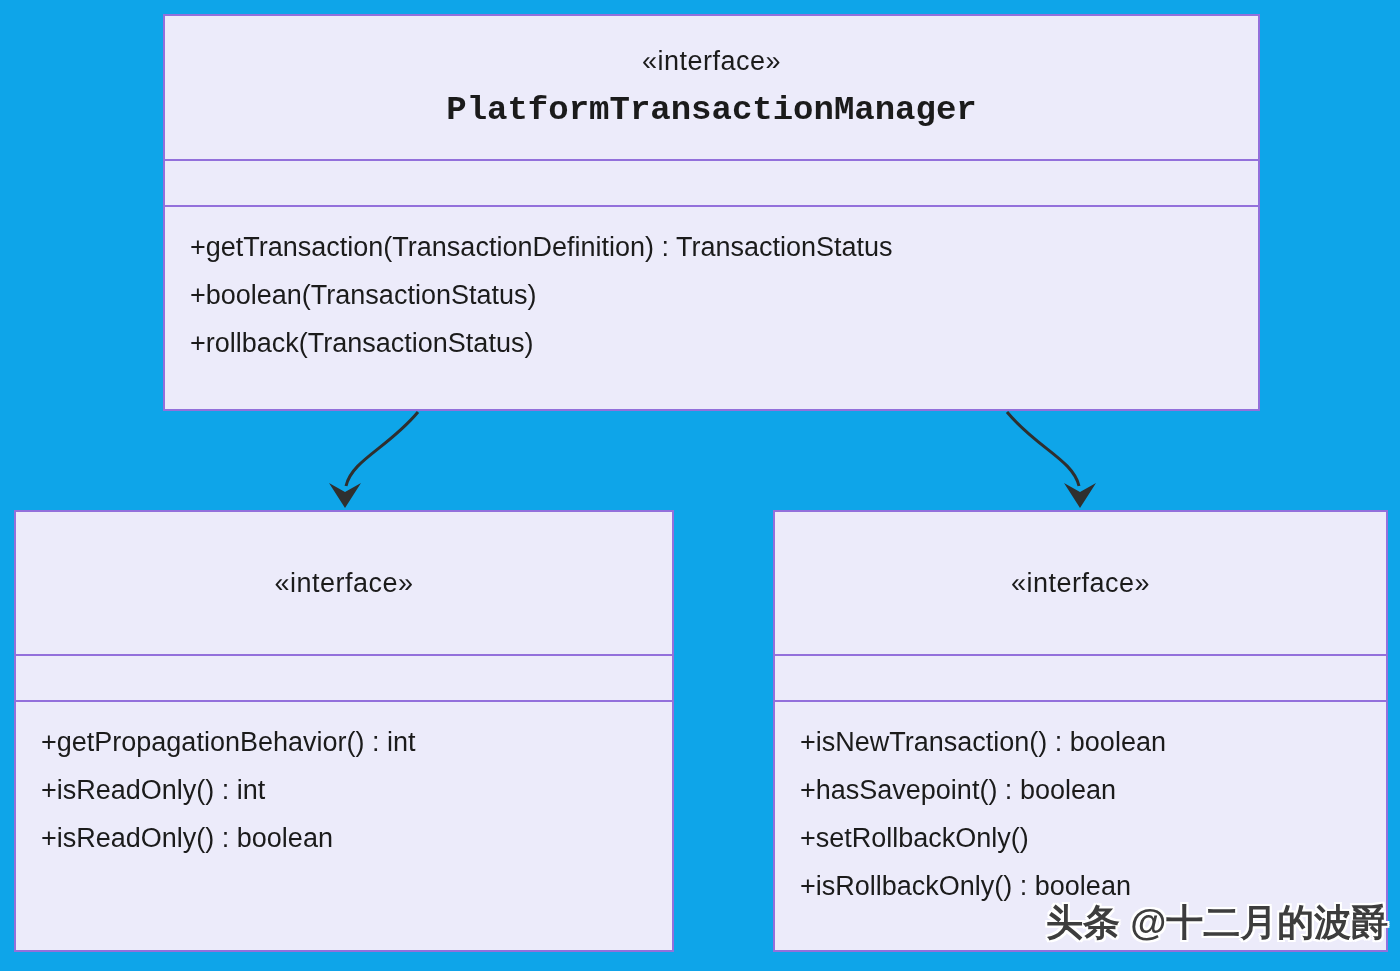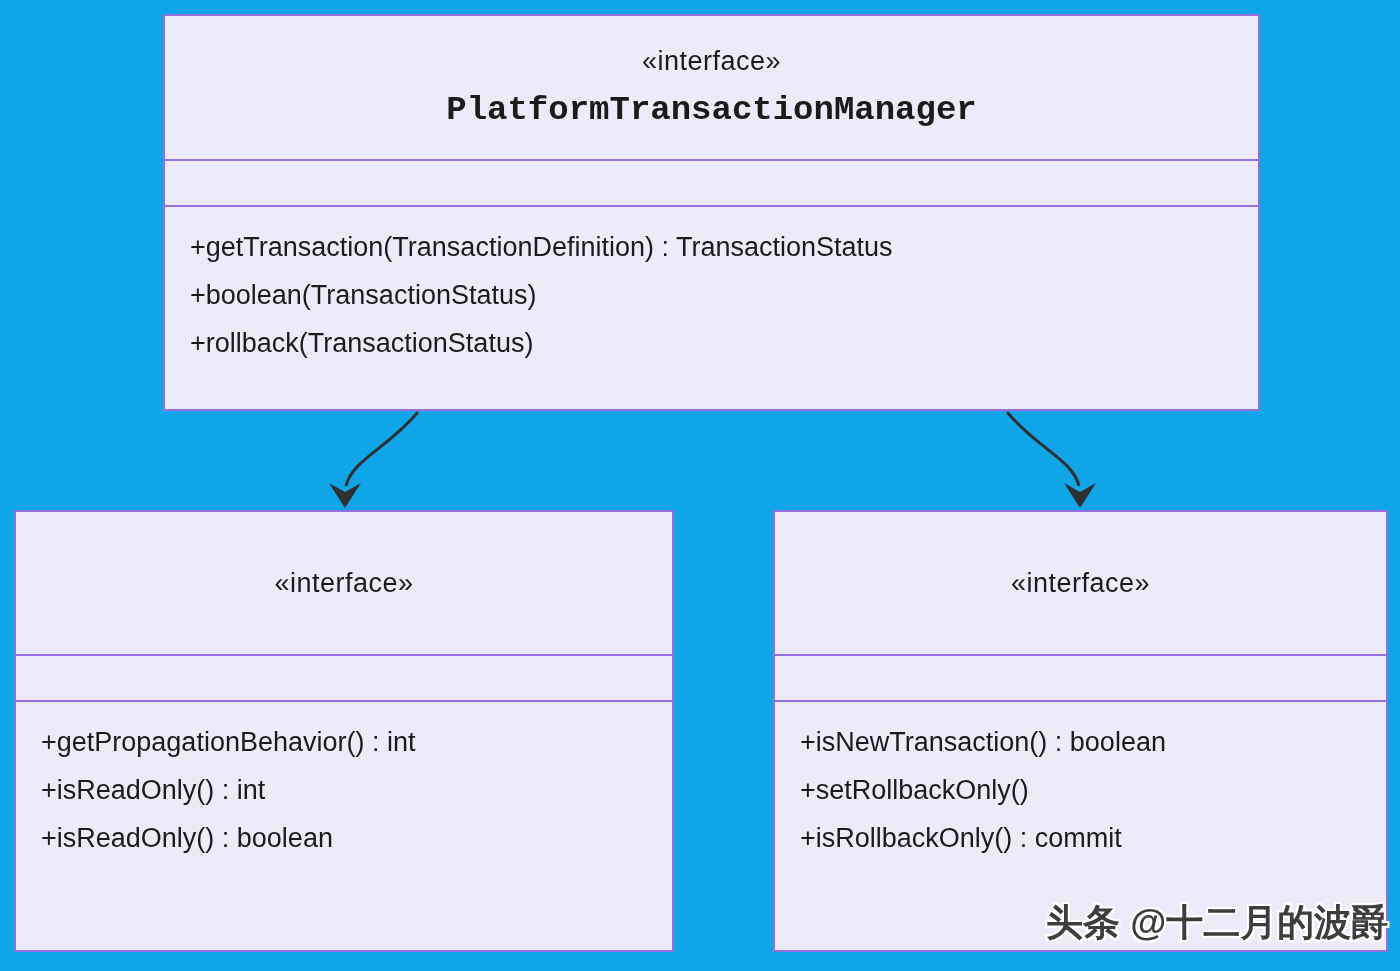--- a/index.html
+++ b/index.html
@@ -97,22 +97,23 @@
     </div>
   </div>
 
   <div class="uml-class" id="box-ts">
     <div class="uml-header">
       <div class="stereotype">«interface»</div>
     </div>
     <div class="uml-attrs"></div>
     <div class="uml-methods">
       <div class="method-row">+isNewTransaction() : boolean</div>
+      <div class="method-row">+hasSavepoint() : boolean</div>
       <div class="method-row">+setRollbackOnly()</div>
-      <div class="method-row">+isRollbackOnly() : commit</div>
+      <div class="method-row">+isRollbackOnly() : boolean</div>
     </div>
   </div>
 
   <svg class="edges" viewBox="0 0 1400 971">
     <g>
       <path class="link" d="M 418 412 C 388 448, 352 460, 346 486"></path>
       <path class="head" d="M 345 508 L 329 483 L 345 492 L 361 483 Z"></path>
     </g>
     <g>
       <path class="link" d="M 1007 412 C 1037 448, 1073 460, 1079 486"></path>

